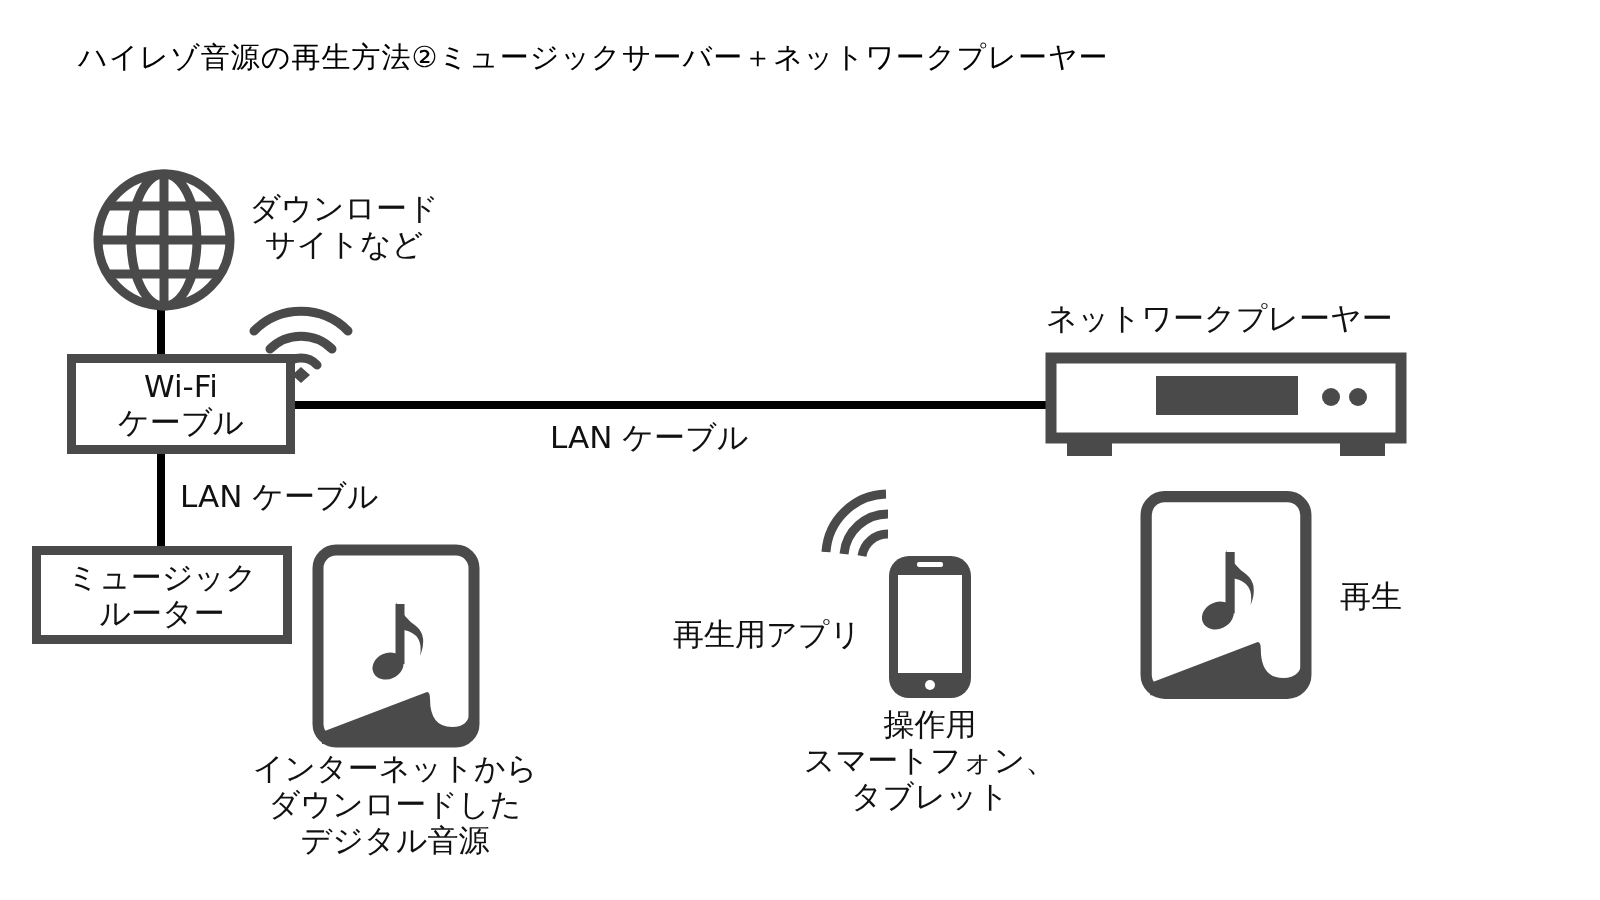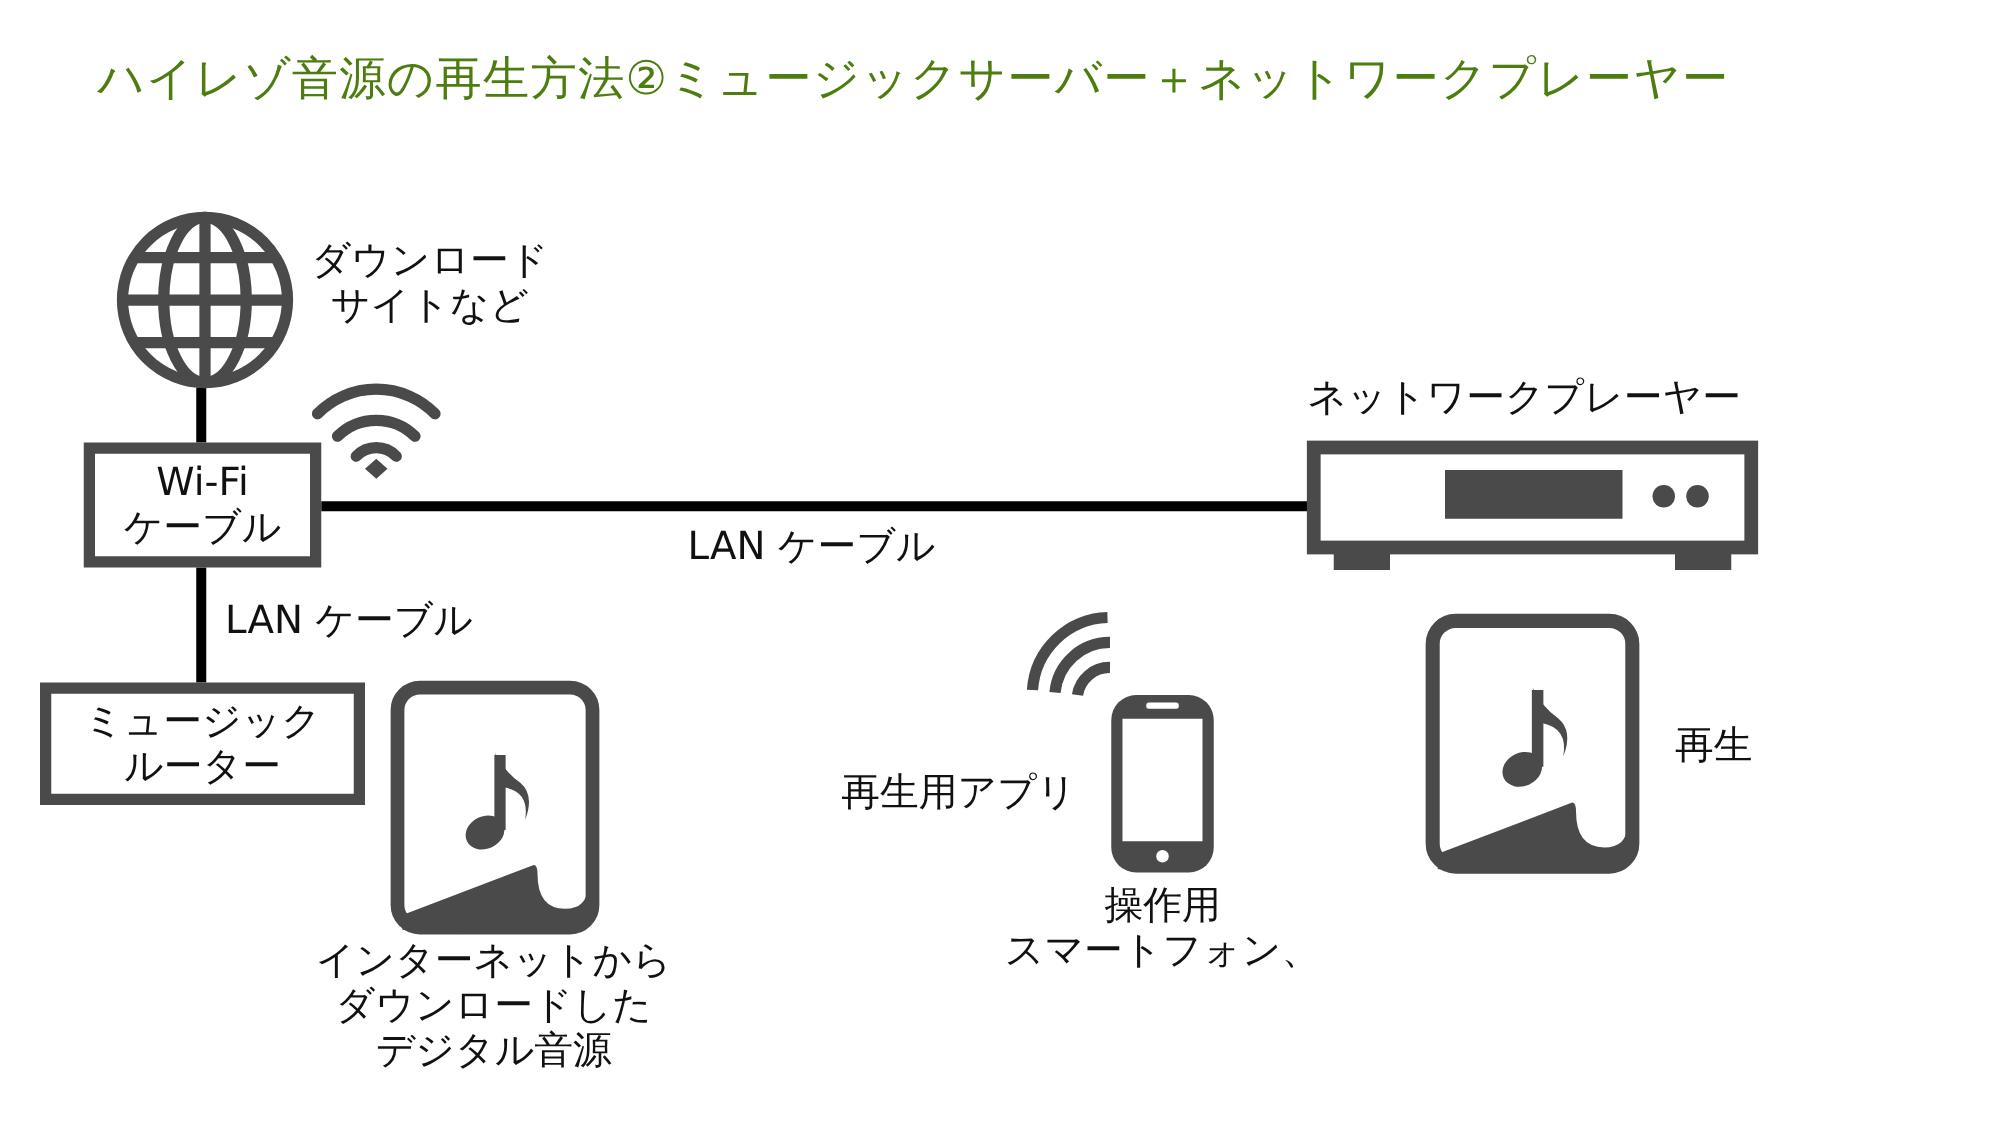--- a/index.html
+++ b/index.html
@@ -1,19 +1,19 @@
 <!DOCTYPE html>
 <html><head>
   <meta charset="utf-8">
   <style>
     html, body { margin: 0; padding: 0; background: #ffffff; }
     body { width: 1600px; height: 900px; position: relative; overflow: hidden;
            font-family: "DejaVu Sans", "Liberation Sans", sans-serif; color: #111; }
     .abs { position: absolute; }
-    .title { left: 78px; top: 38px; font-size: 37px; letter-spacing: 1px; white-space: nowrap; color: #4d7c0f; }
+    .title { left: 78px; top: 38px; font-size: 29px; letter-spacing: 1px; white-space: nowrap; color: #000000; }
     .lbl { position: absolute; font-size: 31px; line-height: 36px; color: #111; white-space: nowrap; }
     .center { text-align: center; }
     .box { position: absolute; box-sizing: border-box; border: 9px solid #4a4a4a; background: #fff;
            display: flex; flex-direction: column; align-items: center; justify-content: center;
            font-size: 31px; line-height: 36px; color: #111; }
     .line { position: absolute; background: #000; }
     svg { position: absolute; overflow: visible; }
   </style>
 </head>
 <body>
@@ -41,21 +41,21 @@
 
 <svg style="left:248px; top:305px;" width="106" height="80" viewBox="0 0 106 80">
   <g fill="none" stroke="#4a4a4a" stroke-width="9" stroke-linecap="round">
     <path d="M6 26 A66 66 0 0 1 100 26"></path>
     <path d="M22 44 A44 44 0 0 1 84 44"></path>
     <path d="M37 60 A22 22 0 0 1 69 60"></path>
   </g>
   <path d="M44 70 L53 62 L62 70 L53 78 Z" fill="#4a4a4a"></path>
 </svg>
 
-<div class="box" style="left:67px; top:354px; width:190px; height:100px;">
+<div class="box" style="left:67px; top:354px; width:228px; height:100px;">
   <div>Wi-Fi</div>
   <div>ケーブル</div>
 </div>
 
 <div class="lbl" style="left:180px; top:478px;">LAN ケーブル</div>
 <div class="lbl" style="left:550px; top:419px;">LAN ケーブル</div>
 
 <div class="box" style="left:32px; top:546px; width:260px; height:98px;">
   <div>ミュージック</div>
   <div>ルーター</div>
@@ -94,20 +94,21 @@
 <svg style="left:887px; top:554px;" width="86" height="146" viewBox="0 0 86 146">
   <rect x="2" y="2" width="82" height="142" rx="20" ry="20" fill="#4a4a4a"></rect>
   <rect x="11" y="21" width="64" height="98" fill="#fff"></rect>
   <rect x="30" y="8" width="26" height="5" rx="2" fill="#fff"></rect>
   <circle cx="43" cy="131" r="5" fill="#fff"></circle>
 </svg>
 <div class="lbl" style="left:673px; top:616px;">再生用アプリ</div>
 <div class="lbl center" style="left:790px; top:706px; width:280px;">
   <div>操作用</div>
   <div>スマートフォン、</div>
+  <div>タブレット</div>
 </div>
 
 <svg style="left:1140px; top:490px;" width="172" height="210" viewBox="0 0 168 204">
   <rect x="6" y="6" width="156" height="192" rx="18" ry="18" fill="#fff" stroke="#4a4a4a" stroke-width="11"></rect>
   <path d="M10 194 L10 188 L115 148 Q118 148 118 155 Q118 183 140 183 Q158 183 158 165 L158 180 Q158 196 142 196 L10 200 Z" fill="#4a4a4a"></path>
   <path d="M88 60 L88 120" stroke="#4a4a4a" stroke-width="9" fill="none"></path>
   <ellipse cx="76" cy="122" rx="16" ry="13" fill="#4a4a4a" transform="rotate(-25 76 122)"></ellipse>
   <path d="M84 58 Q92 74 104 82 Q116 92 108 112 Q112 90 92 86 Z" fill="#4a4a4a"></path>
 </svg>
 <div class="lbl" style="left:1340px; top:578px;">再生</div>

